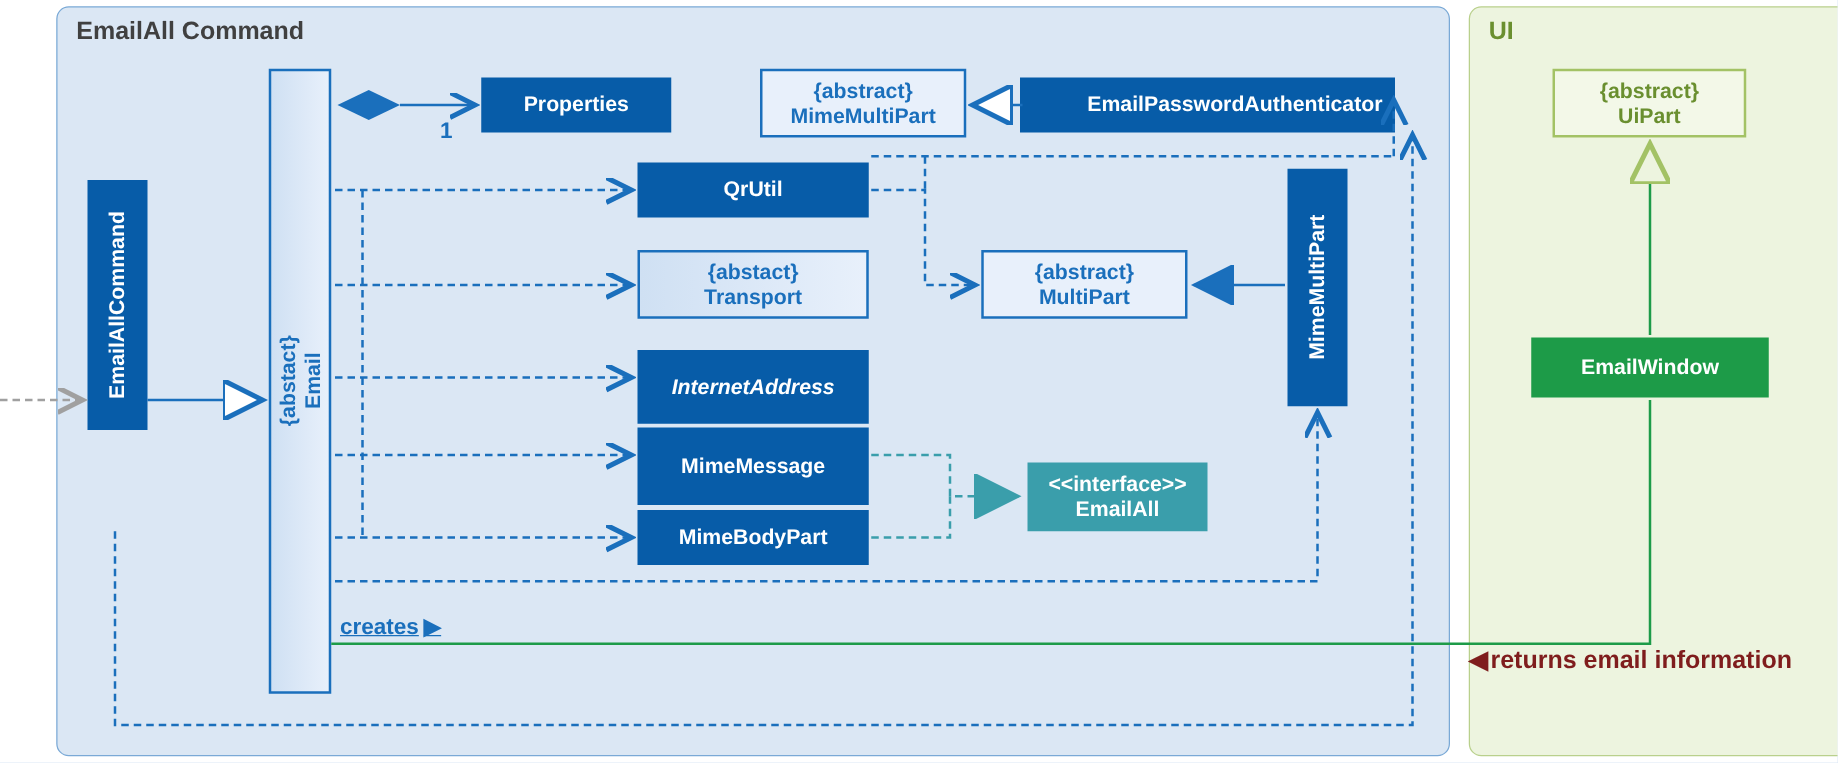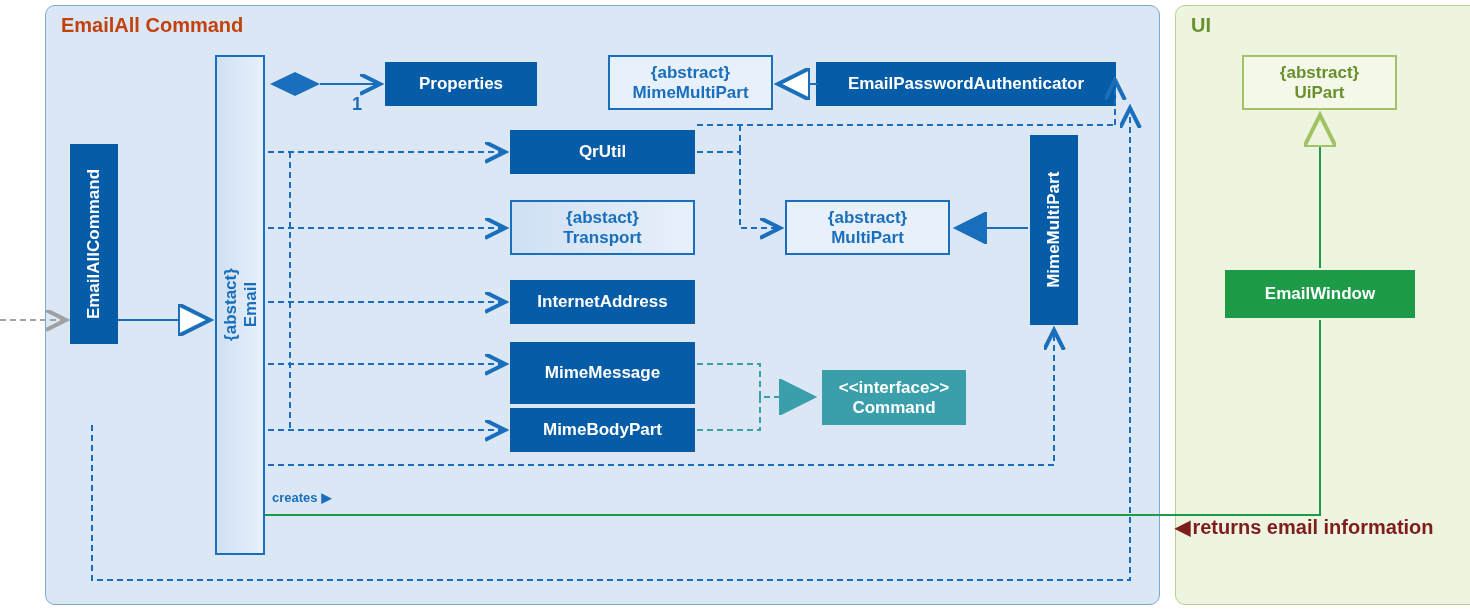--- a/index.html
+++ b/index.html
@@ -28,21 +28,21 @@
     width: 312px; height: 600px;
     background: #edf4df;
     border: 1px solid #b9d08c;
   }
   .container-title {
     position: absolute;
     top: 8px; left: 15px;
     font-weight: bold;
     font-size: 20px;
   }
-  .emailall-container .container-title { color: #c2410c; }
+  .emailall-container .container-title { color: #404040; }
   .ui-container .container-title { color: #6a8f2f; }
 
   .box {
     position: absolute;
     display: flex;
     flex-direction: column;
     align-items: center;
     justify-content: center;
     font-size: 17px;
     font-weight: 600;
@@ -58,21 +58,21 @@
   .green-light{ background: #f3f8e8; color: #6a8f2f; border: 2px solid #a3c265; }
 
   svg.overlay { position:absolute; left:0; top:0; width:1470px; height:610px; pointer-events:none; }
 
   .dashed-blue { stroke:#1a6fbc; stroke-width:2; fill:none; stroke-dasharray:6 4; }
   .solid-blue  { stroke:#1a6fbc; stroke-width:2; fill:none; }
   .dashed-teal { stroke:#3a9eab; stroke-width:2; fill:none; stroke-dasharray:6 4; }
   .dashed-grey { stroke:#a0a0a0; stroke-width:2; fill:none; stroke-dasharray:6 4; }
   .solid-green { stroke:#1d9b48; stroke-width:2; fill:none; }
 
-  .label-blue  { position:absolute; color:#1a6fbc; font-weight:600; font-size:13px; }
+  .label-blue  { position:absolute; color:#1a6fbc; font-weight:600; font-size:18px;text-decoration:underline; }
   .label-green { position:absolute; color:#7f1d1d; font-weight:600; font-size:20px; }
   .mult        { position:absolute; color:#1a6fbc; font-size:18px; font-weight:600; }
 </style>
 </head>
 <body>
 
 <div class="container emailall-container">
   <div class="container-title">EmailAll Command</div>
 </div>
 <div class="container ui-container">
@@ -92,34 +92,34 @@
 
 <div class="box blue-solid" style="left:385px; top:62px; width:152px; height:44px;">
   <span>Properties</span>
 </div>
 
 <div class="box blue-light" style="left:608px; top:55px; width:165px; height:55px;">
   <span>{abstract}</span>
   <span>MimeMultiPart</span>
 </div>
 
-<div class="box blue-solid" style="left:816px; top:62px; width:300px; height:44px;">
+<div class="box blue-solid" style="left:816px; top:62px; width:300px; height:44px;align-items:flex-end;">
   <span>EmailPasswordAuthenticator</span>
 </div>
 
 <div class="box blue-solid" style="left:510px; top:130px; width:185px; height:44px;">
   <span>QrUtil</span>
 </div>
 
 <div class="box blue-grad" style="left:510px; top:200px; width:185px; height:55px;">
   <span>{abstact}</span>
   <span>Transport</span>
 </div>
 
-<div class="box blue-solid" style="left:510px; top:280px; width:185px; height:44px;">
+<div class="box blue-solid" style="left:510px; top:280px; width:185px; height:59px;font-style:italic;">
   <span>InternetAddress</span>
 </div>
 
 <div class="box blue-solid" style="left:510px; top:342px; width:185px; height:62px;">
   <span>MimeMessage</span>
 </div>
 
 <div class="box blue-solid" style="left:510px; top:408px; width:185px; height:44px;justify-content:center;">
   <span>MimeBodyPart</span>
 </div>
@@ -130,21 +130,21 @@
 </div>
 
 <div class="box blue-solid" style="left:1030px; top:135px; width:48px; height:190px;">
   <div style="transform: rotate(-90deg); white-space:nowrap;">
     <span>MimeMultiPart</span>
   </div>
 </div>
 
 <div class="box teal-solid" style="left:822px; top:370px; width:144px; height:55px;">
   <span>&lt;&lt;interface&gt;&gt;</span>
-  <span>Command</span>
+  <span>EmailAll</span>
 </div>
 
 <div class="box green-light" style="left:1242px; top:55px; width:155px; height:55px;">
   <span>{abstract}</span>
   <span>UiPart</span>
 </div>
 
 <div class="box green-solid" style="left:1225px; top:270px; width:190px; height:48px;">
   <span>EmailWindow</span>
 </div>

